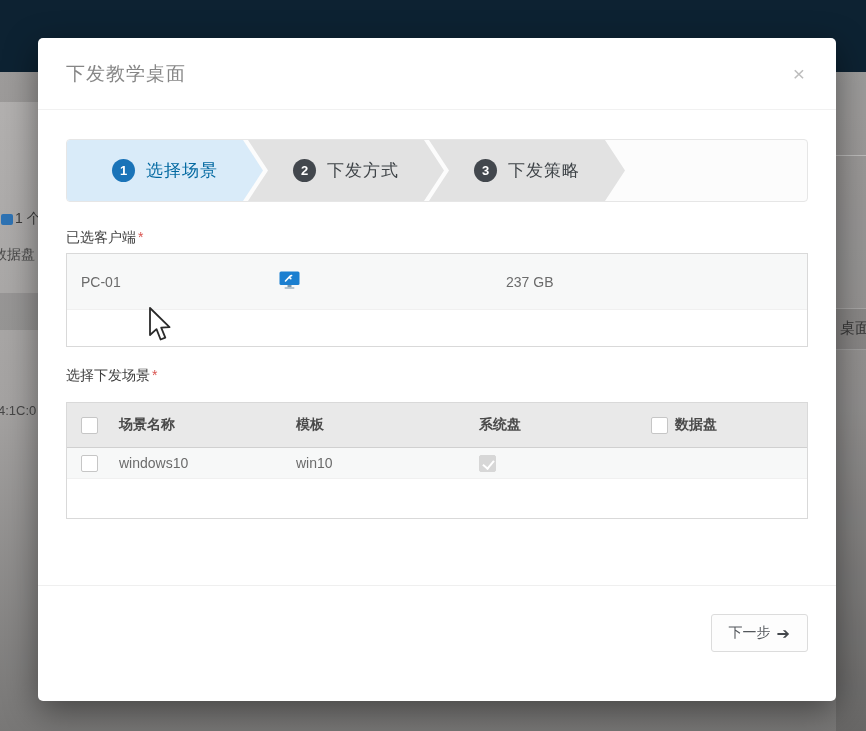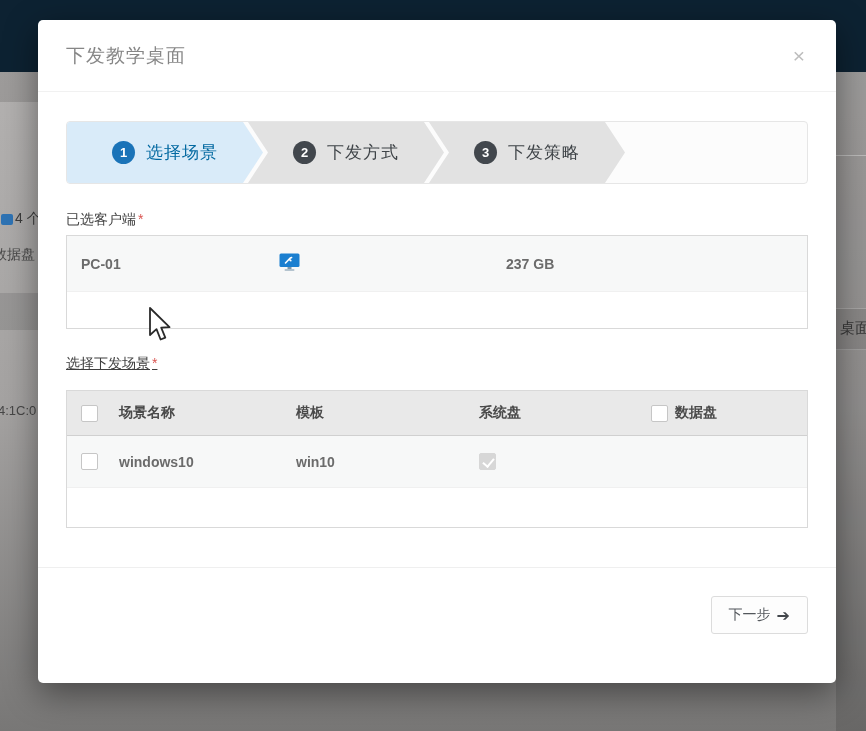--- a/index.html
+++ b/index.html
@@ -18,21 +18,21 @@
   .bg-badge { position:absolute; left:1px; top:214px; width:12px; height:11px; background:#2e73b4; border-radius:2px; }
   .bg-left-label { position:absolute; left:-7px; top:246px; font-size:14px; color:#474747; white-space:nowrap; }
   .bg-left-mac { position:absolute; left:-2px; top:403px; font-size:13px; color:#474747; white-space:nowrap; }
   .bg-right-strip { position:absolute; left:836px; top:72px; width:30px; height:659px; background:rgba(0,0,0,.13); }
   .bg-right-line { position:absolute; left:836px; top:155px; width:30px; height:1px; background:rgba(255,255,255,.35); }
   .bg-right-band { position:absolute; left:836px; top:308px; width:30px; height:42px; background:rgba(0,0,0,.07); border-top:1px solid rgba(255,255,255,.25); border-bottom:1px solid rgba(255,255,255,.2); }
   .bg-right-label { position:absolute; left:840px; top:319px; font-size:15px; color:#353535; white-space:nowrap; }
 
   
   .modal {
-    position:absolute; left:38px; top:20px; width:798px; height:663px;
+    position:absolute; left:38px; top:38px; width:798px; height:663px;
     background:#fff; border-radius:5px;
     box-shadow:0 10px 34px rgba(0,0,0,.45);
     display:flex; flex-direction:column;
   }
   .modal-header { flex:none; height:72px; border-bottom:1px solid #f1f1f1; display:flex; align-items:center; padding:0 28px; position:relative; }
   .modal-title { font-size:19px; color:#868686; letter-spacing:1px; }
   .modal-close { position:absolute; right:24px; top:24px; width:26px; height:26px; color:#bdbdbd; font-size:21px; line-height:24px; text-align:center; cursor:pointer; }
 
   .modal-body { flex:1; padding:0 28px; }
 
@@ -47,35 +47,35 @@
   .step-num { width:23px; height:23px; border-radius:50%; color:#fff; font-size:13px; font-weight:bold; display:flex; align-items:center; justify-content:center; margin-right:11px; flex:none; }
   .step.active .step-num { background:#1a73b8; }
   .step.inactive .step-num { background:#42474d; }
   .step-label { font-size:17px; letter-spacing:1px; }
   .step.active .step-label { color:#0369a1;font-family:Liberation Serif, serif; }
   .step.inactive .step-label { color:#3f4448; }
 
   
   .section-label { margin-top:27px; font-size:14px; color:#3f3f3f; }
   .section-label .req { color:#d9534f; margin-left:2px; }
-  .section-label.second { margin-top:26px;text-decoration:underline; }
+  .section-label.second { margin-top:20px; }
 
   
   .tbl { margin-top:6px; border:1px solid #d9d9d9; background:#fff; }
   .tbl-head { background:#e9e9e9; border-bottom:1px solid #d0d0d0; display:grid; align-items:center; }
   .tbl-row { background:#f7f8f8; display:grid; align-items:center; border-bottom:1px solid #f0f0f0; }
   .tbl1 .tbl-head { grid-template-columns:212px 227px 1fr; height:44px; }
   .tbl1 .tbl-row { grid-template-columns:212px 227px 1fr; height:56px; }
   .tbl1-empty { height:36px; background:#fff; }
   .tbl2 { margin-top:17px; }
   .tbl2 .tbl-head { grid-template-columns:52px 177px 183px 172px 1fr; height:45px; }
-  .tbl2 .tbl-row { grid-template-columns:52px 177px 183px 172px 1fr; height:52px; }
+  .tbl2 .tbl-row { grid-template-columns:52px 177px 183px 172px 1fr; height:31px; }
   .tbl2-empty { height:39px; background:#fff; }
   .th { font-size:14px; font-weight:bold; color:#4a4a4a; }
-  .td { font-size:14px; color:#6b6b6b;font-weight:bold; }
+  .td { font-size:14px; color:#6b6b6b; }
   .pad { padding-left:14px; }
   .cell-flex { display:flex; align-items:center; }
 
   
   .checkbox { width:17px; height:17px; background:#fff; border:1px solid #c6c6c6; border-radius:2px; position:relative; flex:none; cursor:pointer; }
   .checkbox.checked { background:#d7d7d7; border-color:#d7d7d7; }
   .checkbox.checked::after { content:""; position:absolute; left:5px; top:2px; width:5px; height:9px; border-right:2px solid #fff; border-bottom:2px solid #fff; transform:rotate(40deg); }
   .checkbox.disabled { cursor:default; }
   .cb-label { font-size:14px; font-weight:bold; color:#4a4a4a; margin-left:7px; }
 
@@ -89,21 +89,21 @@
 
   
   .cursor { position:absolute; left:147px; top:306px; z-index:50; pointer-events:none; }
 </style>
 </head>
 <body>
 
 <div class="bg-header"></div>
 <div class="bg-left-toolbar"></div>
 <div class="bg-badge"></div>
-<div class="bg-left-count">4 个</div>
+<div class="bg-left-count">1 个</div>
 <div class="bg-left-label">数据盘</div>
 <div class="bg-left-band"></div>
 <div class="bg-left-mac">4:1C:0</div>
 <div class="bg-right-strip"></div>
 <div class="bg-right-line"></div>
 <div class="bg-right-band"></div>
 <div class="bg-right-label">桌面</div>
 
 <div class="modal">
 

